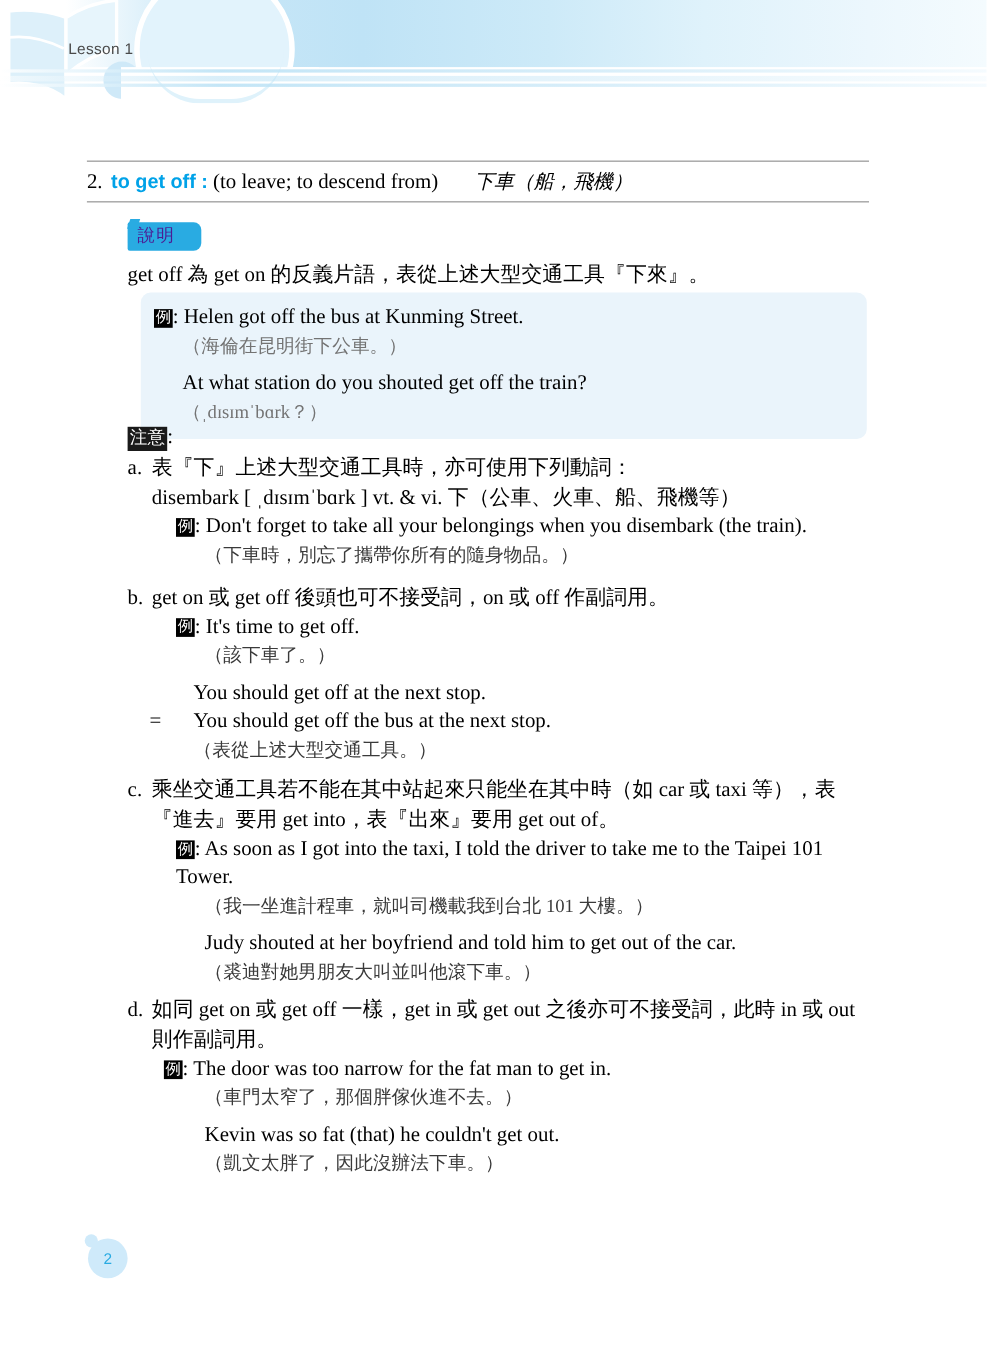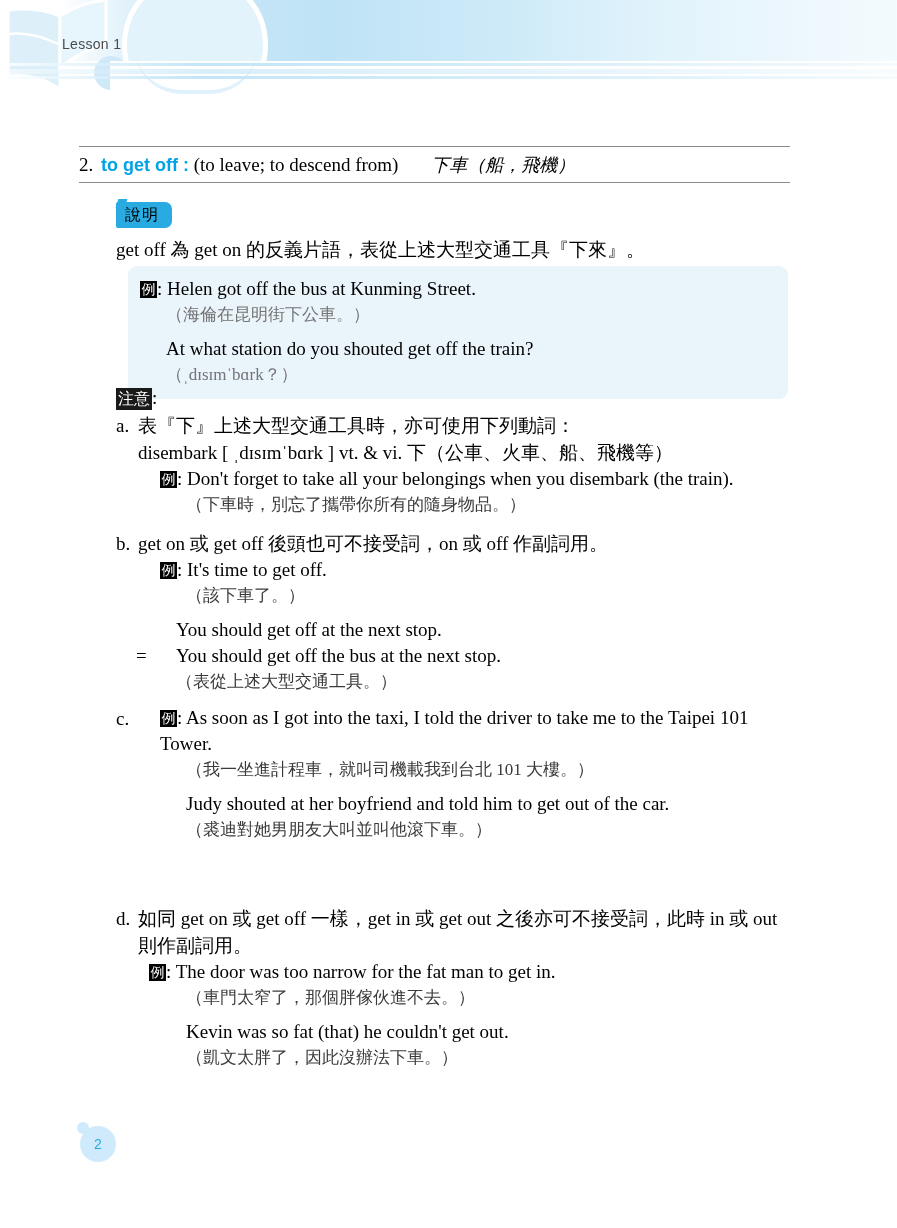--- a/index.html
+++ b/index.html
@@ -124,24 +124,24 @@
 
   
   .badge-shuoming-wrap {
     position: absolute;
     left: 116px; top: 202px;
   }
   .badge-shuoming {
     position: relative;
     display: inline-block;
     background: #29ABE2;
-    color: #000000;
+    color: #4c1d95;
     font-size: 16px;
     line-height: 22px;
-    padding: 2px 13px 2px 9px;
+    padding: 2px 24px 2px 9px;
     border-radius: 2px 7px 7px 2px;
     letter-spacing: 1px;
   }
   .badge-corner {
     position: absolute;
     left: 1px; top: -3px;
     width: 9px; height: 9px;
     background: #29ABE2;
     transform: skewX(-18deg);
   }
@@ -355,20 +355,21 @@
     <div class="ex-inline-en plain-indent" style="margin-top:9px;">You should get off at the next stop.</div>
     <div class="eq-row ex-inline-en">
       <span class="eq-sign">=</span>
       <span class="eq-text" style="display:inline-block;">You should get off the bus at the next stop.</span>
     </div>
     <div class="ex-inline-cn plain-indent">（表從上述大型交通工具。）</div>
   </div>
 
   <div class="note-item" style="top:705px;">
     <span class="note-label">c.</span>
+    <div class="note-body">乘坐交通工具若不能在其中站起來只能坐在其中時（如 car 或 taxi 等），表『進去』要用 get into，表『出來』要用 get out of。</div>
     <div class="note-body ex-inline-en" style="margin-left:44px;">
       <span class="ex-mark">例</span><span>: </span><span>As soon as I got into the taxi, I told the driver to take me to the Taipei 101 Tower.</span>
     </div>
     <div class="note-body ex-inline-cn" style="margin-left:70px;">（我一坐進計程車，就叫司機載我到台北 101 大樓。）</div>
     <div class="note-body ex-inline-en" style="margin-left:70px;margin-top:9px;">Judy shouted at her boyfriend and told him to get out of the car.</div>
     <div class="note-body ex-inline-cn" style="margin-left:70px;">（裘迪對她男朋友大叫並叫他滾下車。）</div>
   </div>
 
   <div class="note-item" style="top:905px;">
     <span class="note-label">d.</span>

